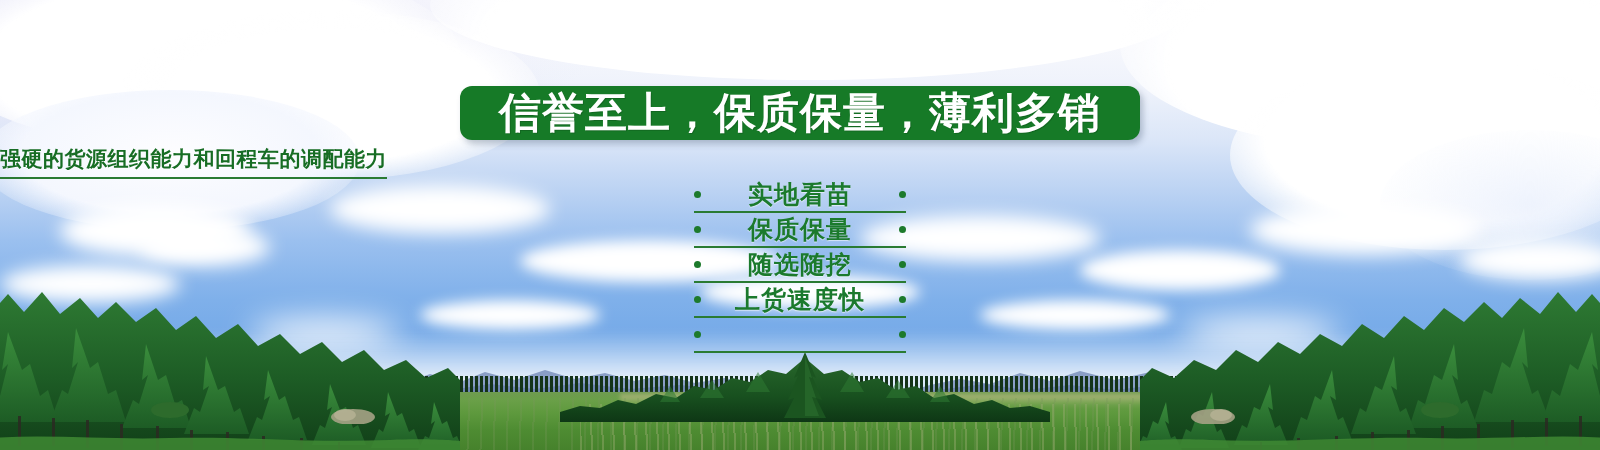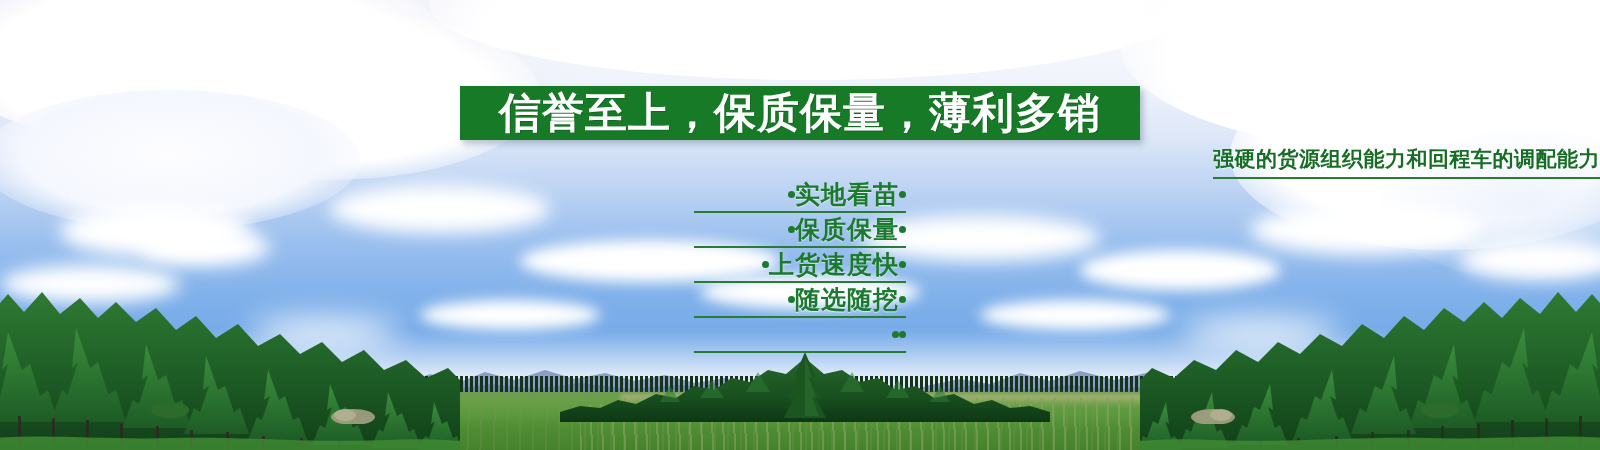--- a/index.html
+++ b/index.html
@@ -118,36 +118,36 @@
   .forest{position:absolute;}
   .forest svg{display:block;}
 
   
   .headline-bar{
     position:absolute;
     left:460px; top:86px;
     width:680px; height:54px;
     background:#167a27;
     box-shadow:3px 4px 6px rgba(40,60,90,.28);
-    display:flex; align-items:center; justify-content:center;
+    display:flex; align-items:center; justify-content:center;border-radius:12px;
   }
   .headline{
     color:#ffffff;
     font-size:42px;
     font-weight:bold;
     letter-spacing:1px;
     line-height:1;
     white-space:nowrap;
     font-family:"DejaVu Sans","Liberation Sans",sans-serif;
     text-shadow:1px 1px 0 rgba(0,0,0,.15);
   }
 
   .subtitle-wrap{
     position:absolute; left:0; top:145px; width:1600px;
-    text-align:right;
+    text-align:left;
     text-decoration:underline;
   }
   .subtitle{
     display:inline-block;
     color:#176d24;
     font-size:21px;
     font-weight:bold;
     letter-spacing:.5px;
     white-space:nowrap;
     padding-bottom:4px;
@@ -160,21 +160,21 @@
   }
   .point{
     width:100%;
     text-align:center;
     height:35px;
     position:relative;
   }
   .point-inner{
     display:inline-flex;
     align-items:center;
-    justify-content:flex-end;
+    justify-content:space-between;
     width:212px;
     height:35px;
     border-bottom:2px solid #2a7b33;
     box-sizing:border-box;
   }
   .point:first-child .point-inner{border-top:0;}
   .dot{
     width:7px;height:7px;border-radius:50%;
     background:#1d7a2c;
     flex:0 0 auto;
@@ -399,29 +399,29 @@
       <span class="point-inner">
         <span class="dot"></span>
         <span class="point-label">保质保量</span>
         <span class="dot"></span>
       </span>
     </div>
 
     <div class="point">
       <span class="point-inner">
         <span class="dot"></span>
-        <span class="point-label">上货速度快</span>
+        <span class="point-label">随选随挖</span>
         <span class="dot"></span>
       </span>
     </div>
 
     <div class="point">
       <span class="point-inner">
         <span class="dot"></span>
-        <span class="point-label">随选随挖</span>
+        <span class="point-label">上货速度快</span>
         <span class="dot"></span>
       </span>
     </div>
 
     <div class="point">
       <span class="point-inner">
         <span class="dot"></span>
         <span class="dot"></span>
       </span>
     </div>

